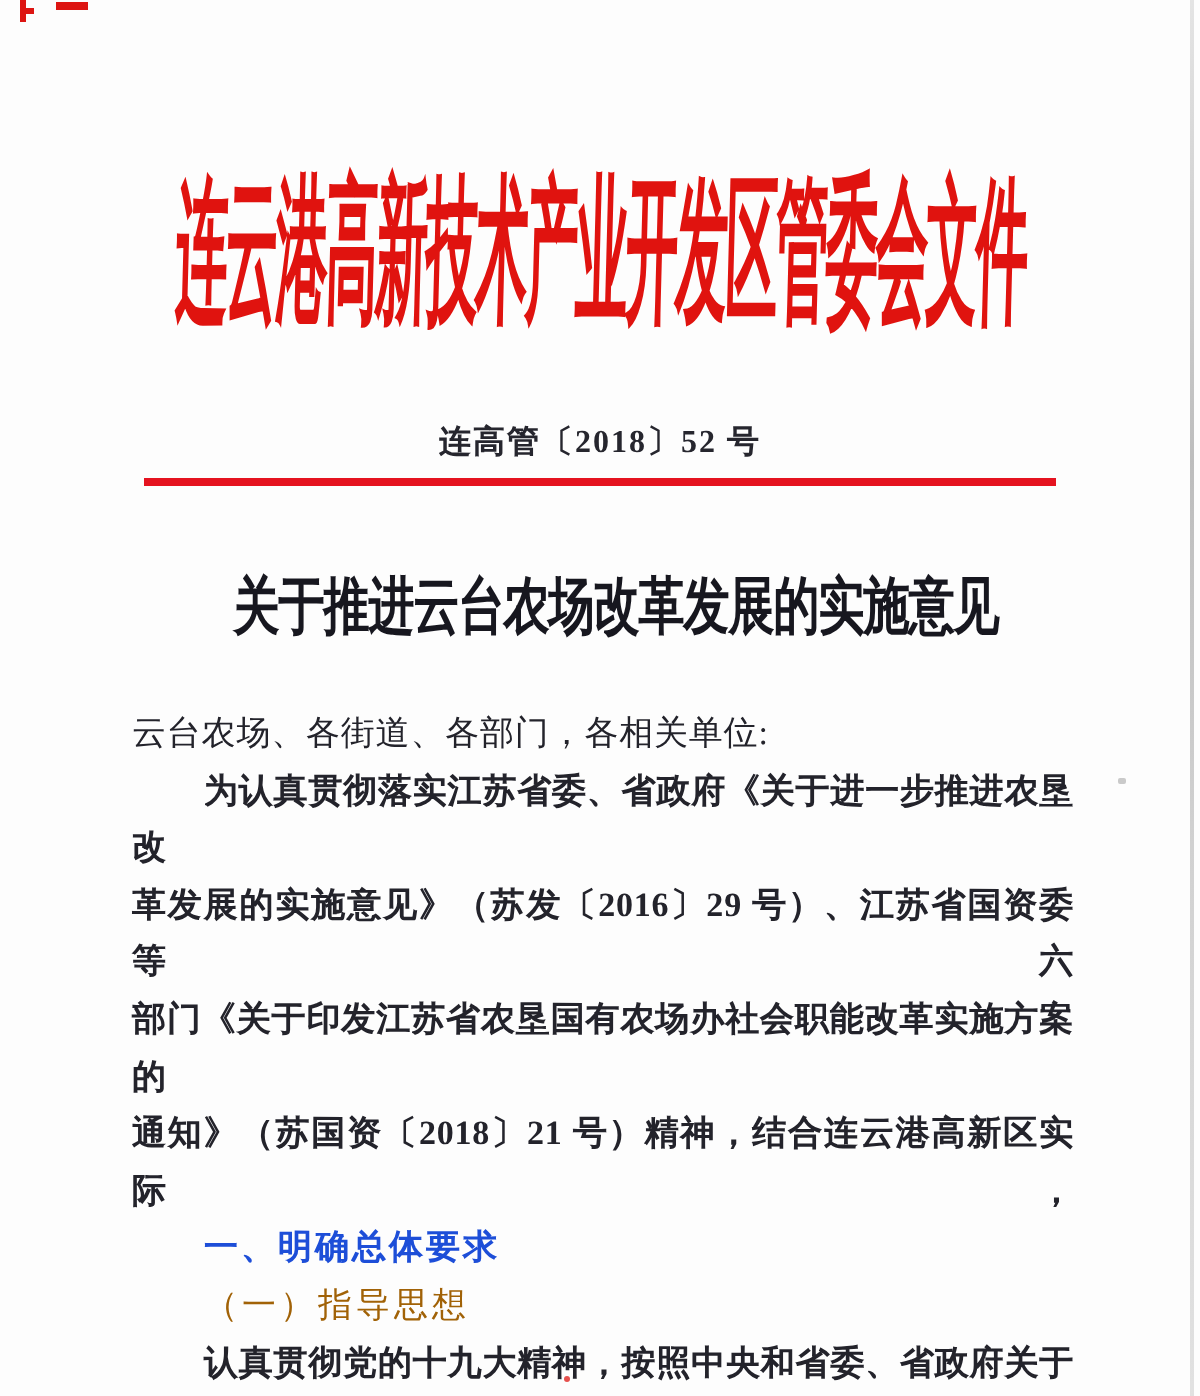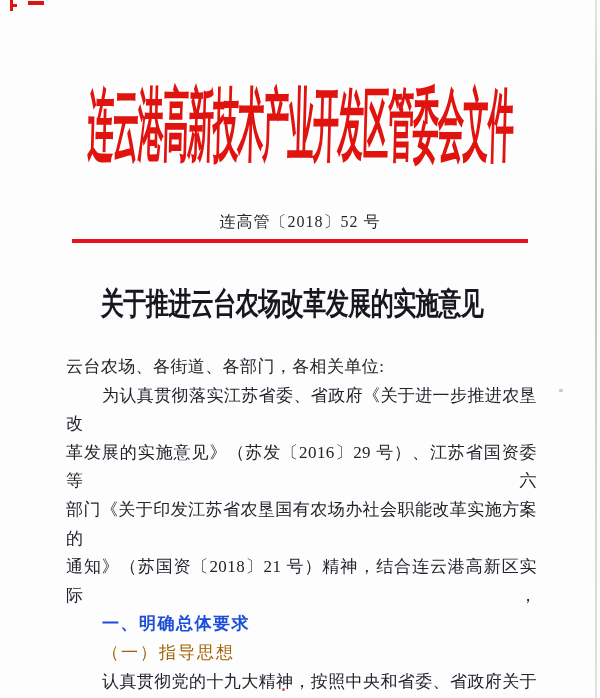--- a/index.html
+++ b/index.html
@@ -20,50 +20,50 @@
     font-family:"Liberation Serif",serif;font-weight:bold;
     font-size:26px;line-height:26px;letter-spacing:-1px;
     color:#e0130f;
     transform:skewX(-1.5deg) scaleY(3.05);
   }
 
   
   .doc-number{
     position:absolute;top:212px;left:0;width:600px;
     text-align:center;font-size:16px;line-height:20px;
-    color:#26262e;letter-spacing:1px;white-space:nowrap;
+    color:#26262e;letter-spacing:1px;white-space:nowrap;font-weight:bold;
   }
 
   
   .red-rule{
     position:absolute;left:72px;top:239px;width:456px;height:4px;
     background:#e51320;
   }
 
   
   .doc-title{
-    position:absolute;top:288px;left:0;width:584px;text-align:center;
+    position:absolute;top:288px;left:16px;width:584px;text-align:center;
   }
   .doc-title .stretch{
     display:inline-block;white-space:nowrap;
     font-size:23px;line-height:23px;font-weight:bold;letter-spacing:-0.5px;
     color:#17171f;
     transform:scaleY(1.35);transform-origin:top center;
   }
 
   
   .body-text{
     position:absolute;left:66px;top:353px;width:471px;
     font-size:17px;line-height:28.6px;letter-spacing:0.4px;
     color:#23232b;
   }
   .line{white-space:nowrap;}
   .jl{ 
     white-space:normal;
-    text-align:justify;text-align-last:justify;text-justify:inter-character;
+    text-align:justify;text-align-last:justify;text-justify:inter-character;font-weight:bold;
   }
   .ind{text-indent:36px;}
   .h-black{
     font-family:Liberation Serif, serif;font-weight:bold;
     letter-spacing:1.5px;color:#1d4ed8;
   }
   .h-kai{letter-spacing:2px;color:#a16207;}
 
   
   .edge-line{

